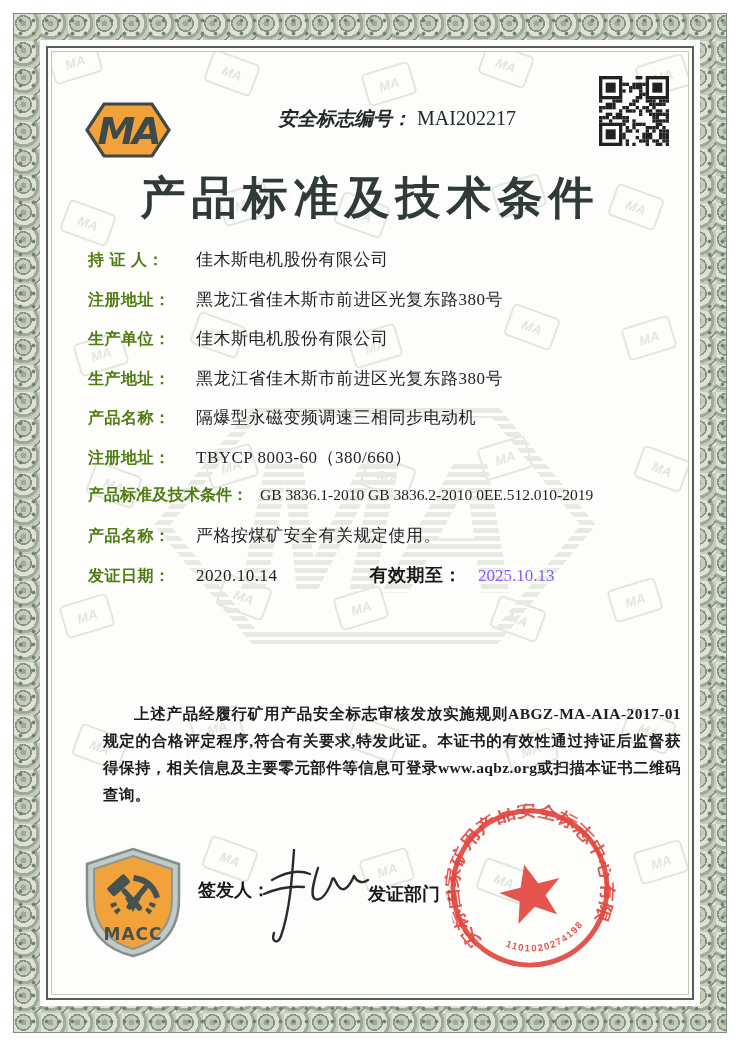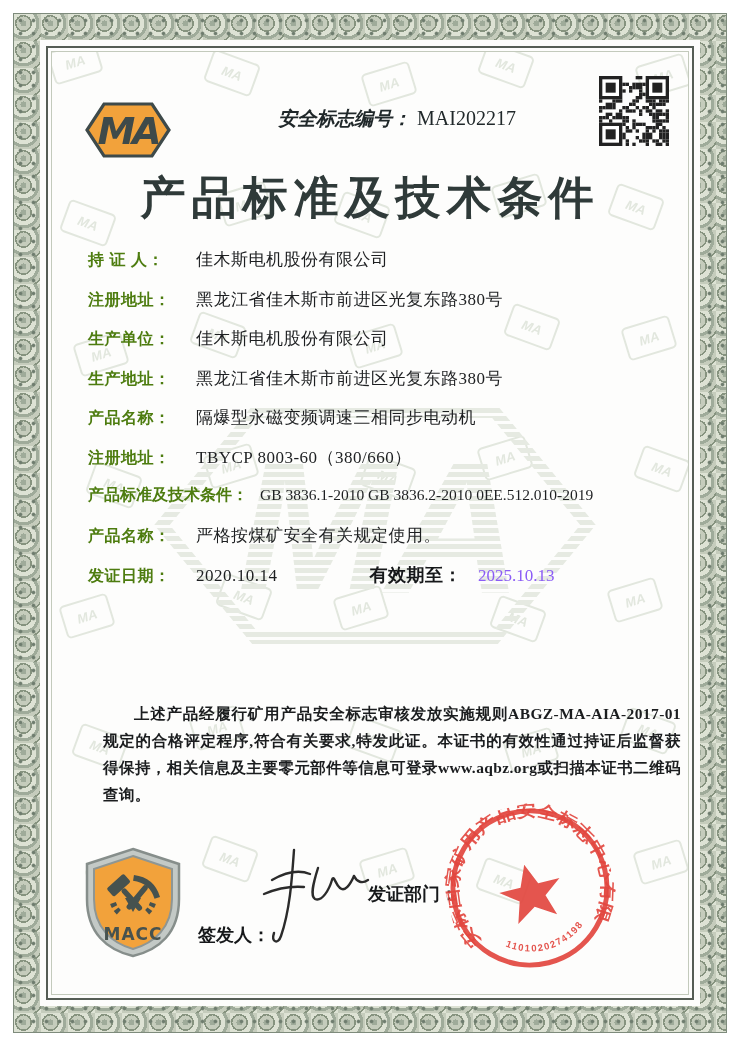--- a/index.html
+++ b/index.html
@@ -72,21 +72,21 @@
   .frow .val{margin-left:0;}
 
   .statement{
     position:absolute;left:103px;top:700px;width:578px;
     font-family:"Liberation Serif",serif;font-size:15.5px;font-weight:600;
     color:#1b1d1f;line-height:27px;text-indent:2em;letter-spacing:0.4px;
     text-align:justify;
   }
 
   .macc{position:absolute;left:80px;top:846px;width:106px;height:112px;}
-  .sign-label{position:absolute;left:198px;top:878px;font-size:18px;font-weight:bold;color:#16181a;margin-top:45px;}
+  .sign-label{position:absolute;left:198px;top:878px;font-size:18px;font-weight:bold;color:#16181a;}
   .signature{position:absolute;left:250px;top:838px;width:130px;height:120px;}
   .dept-label{position:absolute;left:368px;top:882px;font-size:18px;font-weight:bold;color:#16181a;}
   .stamp{position:absolute;left:447px;top:805px;width:166px;height:166px;transform:rotate(-14deg);}
 </style>
 </head>
 <body>
 
 <div class="band"></div>
 <div class="sheet"></div>
 <div class="rule"></div>

